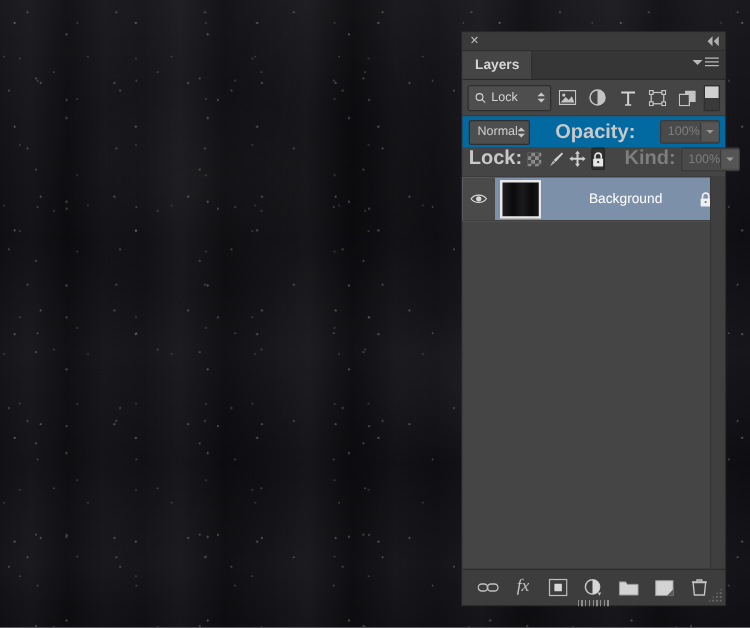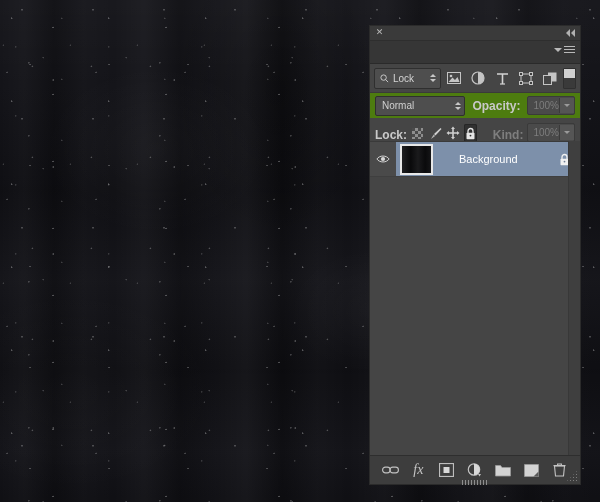--- a/index.html
+++ b/index.html
@@ -202,37 +202,37 @@
     background: linear-gradient(180deg,#d0d0d0 0%,#d0d0d0 48%,#3a3a3a 48%,#3a3a3a 100%);
     border-radius: 1px;
   }
 
   
   .blend-row {
     height: 25px;
     display: flex;
     align-items: center;
     padding: 0 5px;
-    gap: 7px;
-    background: #4d7c0f;
+    gap: 20px;
+    background: #0369a1;
   }
   .blend-select {
     display: flex;
     align-items: center;
     width: 112px;
     height: 18px;
     padding: 0 3px 0 6px;
     background: #4e4e4e;
     border: 1px solid #2f2f2f;
     border-radius: 2px;
     color: #cfcfcf;
     font-size: 10px;
   }
   .blend-select .lbl { flex: 1; }
-  .fld-label { color: #c9c9c9; font-size: 12px; font-weight: bold; white-space: nowrap; }
+  .fld-label { color: #c9c9c9; font-size: 16px; font-weight: bold; white-space: nowrap; }
   .fld-label.dim { color: #7e7e7e; }
   .num-box {
     display: flex; align-items: center;
     width: 44px; height: 17px;
     background: #4a4a4a;
     border: 1px solid #3a3a3a;
     border-radius: 2px;
     color: #7d7d7d;
     font-size: 10px;
     padding-left: 5px;
@@ -248,21 +248,21 @@
     width:0;height:0;
     border-left:3px solid transparent;
     border-right:3px solid transparent;
     border-top:3px solid #9a9a9a;
   }
 
   
   .lock-row {
     height: 24px;
     display: flex;
-    align-items: flex-end;
+    align-items: flex-start;
     padding: 0 5px;
     gap: 4px;
     background: #454545;
     border-bottom: 7px solid #737373;
   }
   .lock-ico {
     width: 18px; height: 18px;
     display: flex; align-items: center; justify-content: center;
     color: #c2c2c2;
     border-radius: 2px;
@@ -306,23 +306,24 @@
     width: 29px; height: 27px;
     background: #0e0e10;
     border: 2px solid #e8e8e8;
     margin-left: 4px;
     background-image:
       linear-gradient(90deg, rgba(255,255,255,0.07) 0%, rgba(0,0,0,0.3) 30%,
                              rgba(255,255,255,0.05) 55%, rgba(0,0,0,0.25) 80%, rgba(255,255,255,0.03) 100%);
   }
   .layer-name {
     flex: 1;
-    margin-left: 26px;
+    margin-left: 9px;
     color: #ffffff;
     font-size: 11px;
+    text-align: center;
   }
   .row-lock { color: #e9e9e9; margin-right: 4px; }
 
   
   .scroll-gutter {
     position: absolute;
     right: 0; top: 115px; bottom: 28px;
     width: 11px;
     background: #3f3f3f;
     border-left: 1px solid #383838;
@@ -375,20 +376,23 @@
 
     <div class="panel-topbar">
       <div class="close-x">✕</div>
       <div class="collapse-arrows">
         <i></i>
           <i></i>
       </div>
     </div>
 
     <div class="tab-row">
+      <div class="tab">
+        <span>Layers</span>
+      </div>
       <div class="tab-filler"></div>
       <div class="panel-menu">
         <div class="pm-tri"></div>
         <div class="pm-lines">
           <span></span>
             <span></span>
             <span></span>
         </div>
       </div>
     </div>

